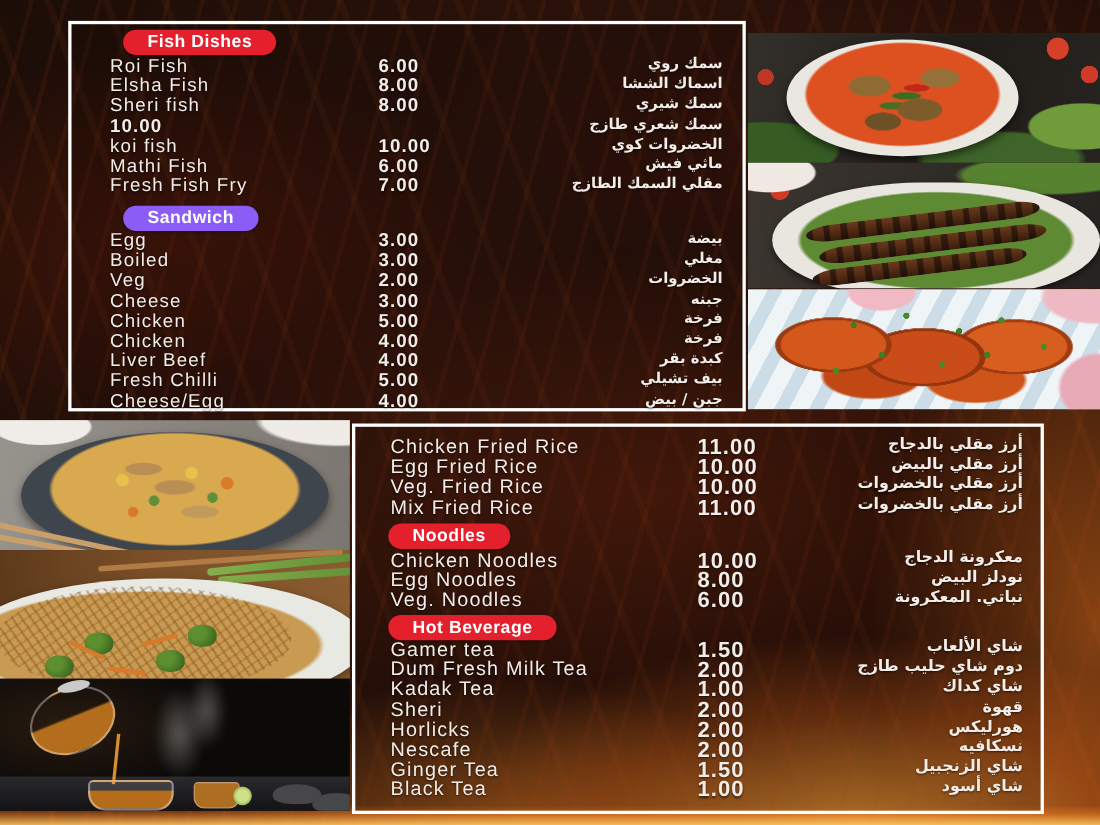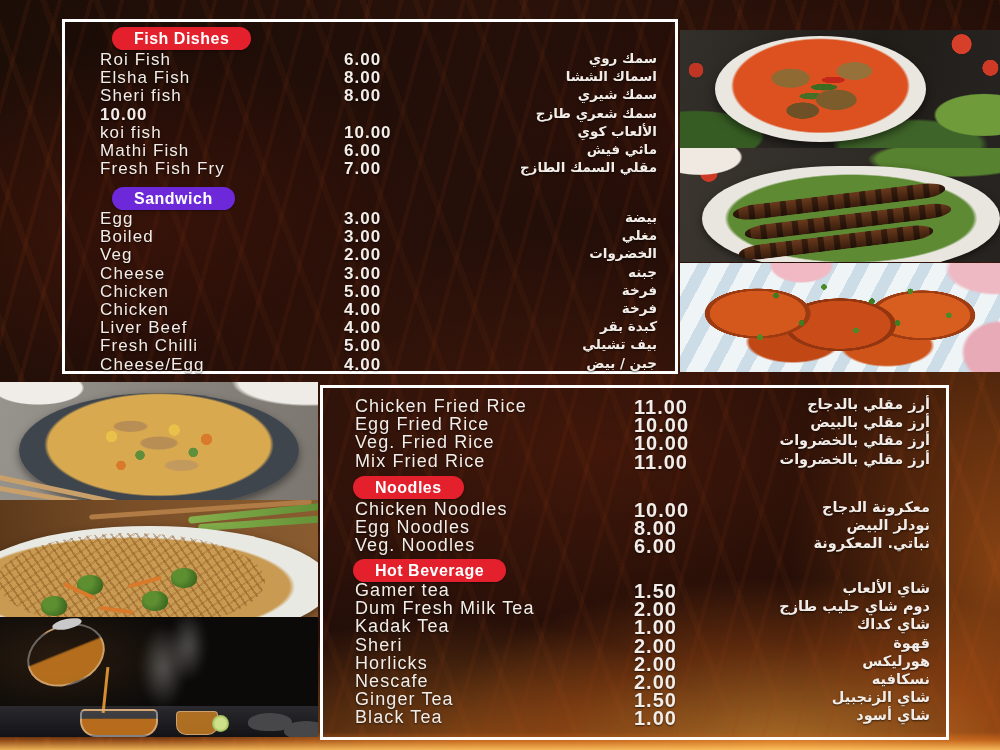--- a/index.html
+++ b/index.html
@@ -244,21 +244,21 @@
   <div class="honey"></div>
   <div class="lime"></div>
   <div class="bowl-sm bw1"></div>
   <div class="bowl-sm bw2"></div>
 </div>
 
 <div class="panel" id="panel-top"></div>
 <div class="panel" id="panel-bottom"></div>
 
 <div class="badge badge-fish" style="background: rgb(228, 32, 44);">Fish Dishes</div>
-<div class="badge badge-sandwich" style="background: #6d28d9;">Sandwich</div>
+<div class="badge badge-sandwich" style="background: #8b5cf6;">Sandwich</div>
 <div class="badge badge-noodles" style="background: rgb(228, 32, 44);">Noodles</div>
 <div class="badge badge-hotbev" style="background: rgb(228, 32, 44);">Hot Beverage</div>
 
 <div class="menu-section sec-top" id="sec-fish">
     <div class="menu-row">
       <span class="col-en">Roi Fish</span>
       <span class="col-price">6.00</span>
       <span class="col-ar">سمك روي</span>
     </div>
     <div class="menu-row">
@@ -271,21 +271,21 @@
       <span class="col-price">8.00</span>
       <span class="col-ar">سمك شيري</span>
     </div>
     <div class="menu-row">
       <span class="col-price">10.00</span>
       <span class="col-ar">سمك شعري طازج</span>
     </div>
     <div class="menu-row">
       <span class="col-en">koi fish</span>
       <span class="col-price">10.00</span>
-      <span class="col-ar">الألعاب كوي</span>
+      <span class="col-ar">الخضروات كوي</span>
     </div>
     <div class="menu-row">
       <span class="col-en">Mathi Fish</span>
       <span class="col-price">6.00</span>
       <span class="col-ar">ماثي فيش</span>
     </div>
     <div class="menu-row">
       <span class="col-en">Fresh Fish Fry</span>
       <span class="col-price">7.00</span>
       <span class="col-ar">مقلي السمك الطازج</span>

